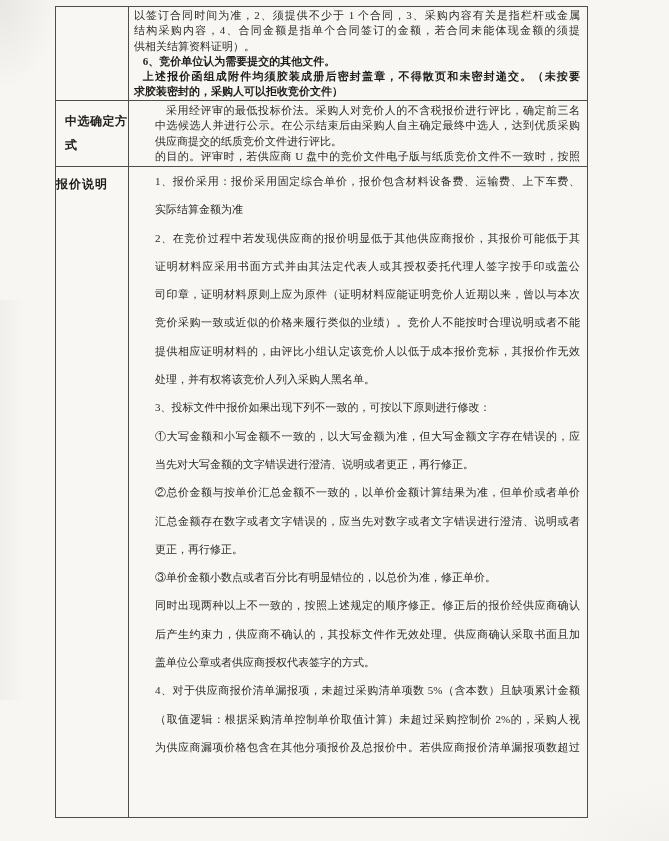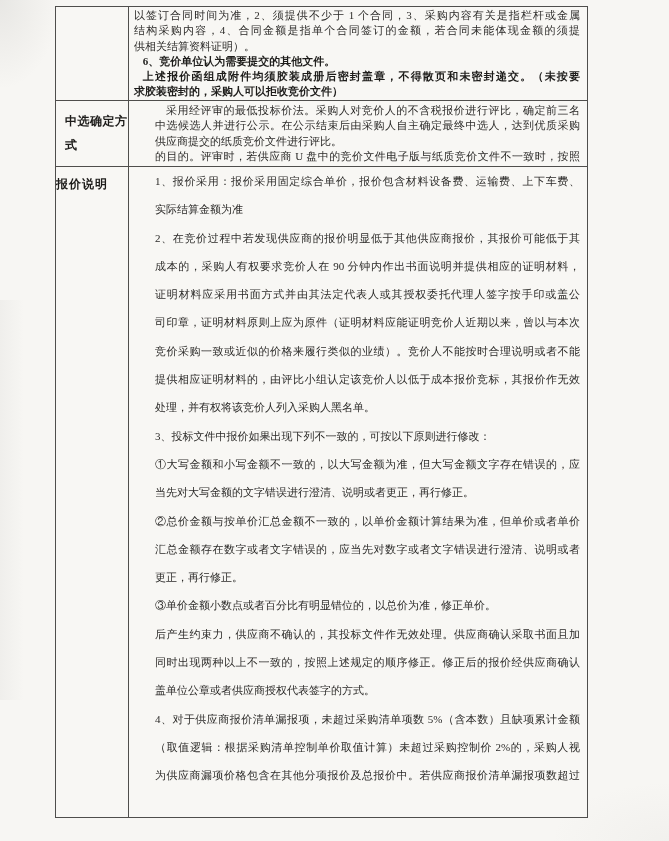--- a/index.html
+++ b/index.html
@@ -97,35 +97,34 @@
     </div>
 
     <div class="row r3">
       <div class="cell label">
         <div>报价说明</div>
       </div>
       <div class="cell content">
         <div class="ln j">1、报价采用：报价采用固定综合单价，报价包含材料设备费、运输费、上下车费、</div>
         <div class="ln l">实际结算金额为准</div>
         <div class="ln j">2、在竞价过程中若发现供应商的报价明显低于其他供应商报价，其报价可能低于其</div>
-        <div class="ln j">成本的，采购人有权要求竞价人在 90 分钟内作出书面说明并提供相应的证明材料，</div>
         <div class="ln j">证明材料应采用书面方式并由其法定代表人或其授权委托代理人签字按手印或盖公</div>
         <div class="ln j">司印章，证明材料原则上应为原件（证明材料应能证明竞价人近期以来，曾以与本次</div>
         <div class="ln j">竞价采购一致或近似的价格来履行类似的业绩）。竞价人不能按时合理说明或者不能</div>
         <div class="ln j">提供相应证明材料的，由评比小组认定该竞价人以低于成本报价竞标，其报价作无效</div>
         <div class="ln l">处理，并有权将该竞价人列入采购人黑名单。</div>
         <div class="ln l">3、投标文件中报价如果出现下列不一致的，可按以下原则进行修改：</div>
         <div class="ln j">①大写金额和小写金额不一致的，以大写金额为准，但大写金额文字存在错误的，应</div>
         <div class="ln l">当先对大写金额的文字错误进行澄清、说明或者更正，再行修正。</div>
         <div class="ln j">②总价金额与按单价汇总金额不一致的，以单价金额计算结果为准，但单价或者单价</div>
         <div class="ln j">汇总金额存在数字或者文字错误的，应当先对数字或者文字错误进行澄清、说明或者</div>
         <div class="ln l">更正，再行修正。</div>
         <div class="ln l">③单价金额小数点或者百分比有明显错位的，以总价为准，修正单价。</div>
+        <div class="ln j">同时出现两种以上不一致的，按照上述规定的顺序修正。修正后的报价经供应商确认</div>
         <div class="ln j">后产生约束力，供应商不确认的，其投标文件作无效处理。供应商确认采取书面且加</div>
-        <div class="ln j">同时出现两种以上不一致的，按照上述规定的顺序修正。修正后的报价经供应商确认</div>
         <div class="ln l">盖单位公章或者供应商授权代表签字的方式。</div>
         <div class="ln j">4、对于供应商报价清单漏报项，未超过采购清单项数 5%（含本数）且缺项累计金额</div>
         <div class="ln j">（取值逻辑：根据采购清单控制单价取值计算）未超过采购控制价 2%的，采购人视</div>
         <div class="ln j">为供应商漏项价格包含在其他分项报价及总报价中。若供应商报价清单漏报项数超过</div>
       </div>
     </div>
 
   </div>
 
   <div class="page-footer">第 2 页</div>

